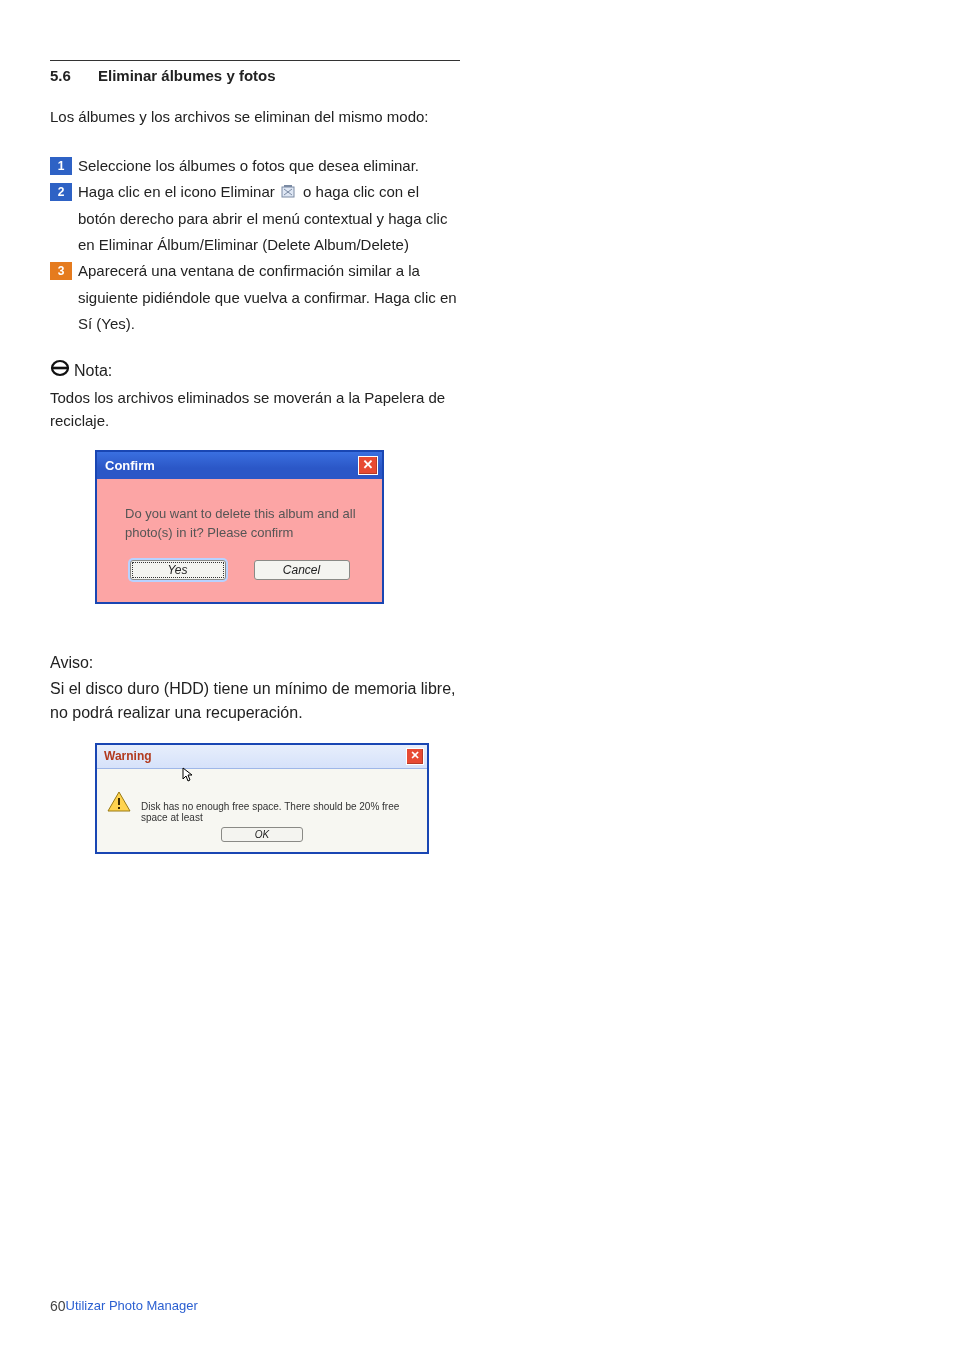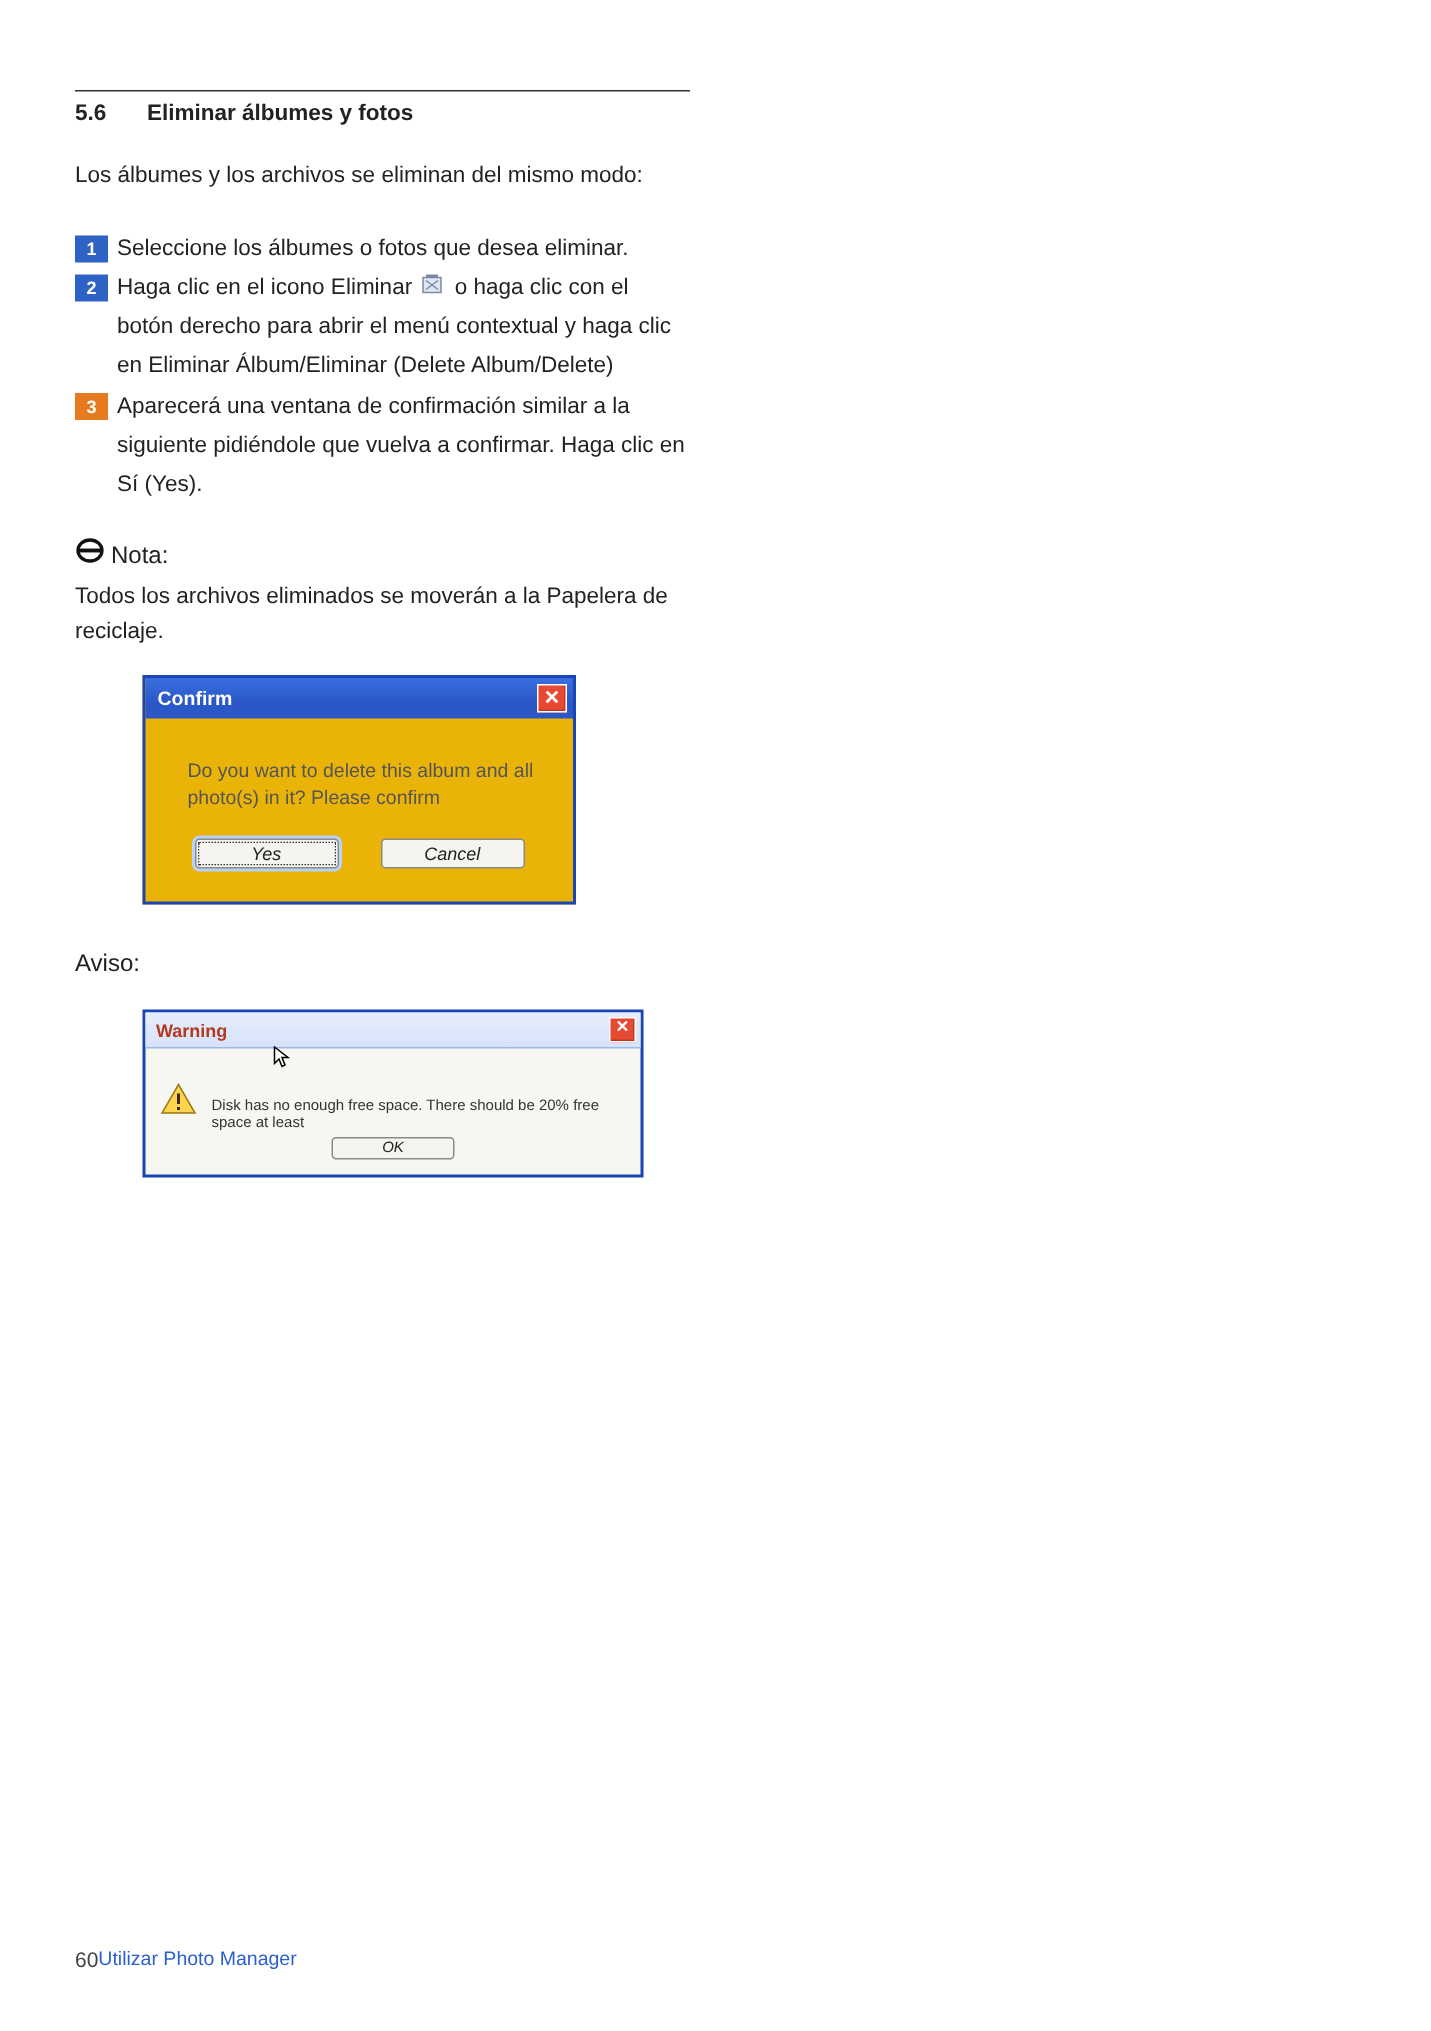--- a/index.html
+++ b/index.html
@@ -61,21 +61,21 @@
 
   .note-block { margin-top: 22px; font-size: 15px; line-height: 1.55; }
   .note-head { display: flex; align-items: center; margin-bottom: 2px; }
   .note-icon { margin-right: 4px; }
 
   
   .dlg-confirm {
     margin: 18px 0 0 45px;
     width: 285px;
     border: 2px solid #1946b3;
-    background: #eab308;
+    background: #fca5a5;
     font-family: Tahoma, Arial, sans-serif;
   }
   .dlg-titlebar {
     background: linear-gradient(#3a6fe0, #2b57c7 60%, #2b57c7);
     color: #fff;
     font-size: 13px;
     font-weight: bold;
     padding: 4px 4px 4px 8px;
     display: flex;
     justify-content: space-between;
@@ -112,21 +112,21 @@
     border-radius: 3px;
     text-align: center;
     color: #222;
   }
   .win-btn.focus {
     outline: 1px dotted #333;
     outline-offset: -3px;
     box-shadow: 0 0 0 2px #b8d2ff;
   }
 
-  .aviso { margin-top: 28px; font-size: 16px; line-height: 1.5; }
+  .aviso { margin-top: 47px; font-size: 16px; line-height: 1.5; }
   .aviso .bold { display: block; margin-bottom: 2px; }
 
   
   .dlg-warning {
     margin: 18px 0 0 45px;
     width: 330px;
     border: 2px solid #1946b3;
     background: #f7f7f2;
     font-family: Tahoma, Arial, sans-serif;
     font-size: 10px;
@@ -227,20 +227,21 @@
       </div>
       <div class="dlg-body">Do you want to delete this album and all photo(s) in it? Please confirm</div>
       <div class="dlg-buttons">
         <span class="win-btn focus">Yes</span>
         <span class="win-btn">Cancel</span>
       </div>
     </div>
 
     <div class="aviso">
       <span class="bold">Aviso:</span>
+      <span>Si el disco duro (HDD) tiene un mínimo de memoria libre, no podrá realizar una recuperación.</span>
     </div>
 
     <div class="dlg-warning">
       <div class="dlg-titlebar">
         <span>Warning</span>
         <span class="close-x">✕</span>
       </div>
       <div>
         <svg class="cursor-svg" width="14" height="16" viewBox="0 0 14 16">
           <path d="M1 1 L1 12 L4 9 L6 14 L8 13 L6 8 L10 8 Z" fill="#fff" stroke="#000" stroke-width="1"></path>

